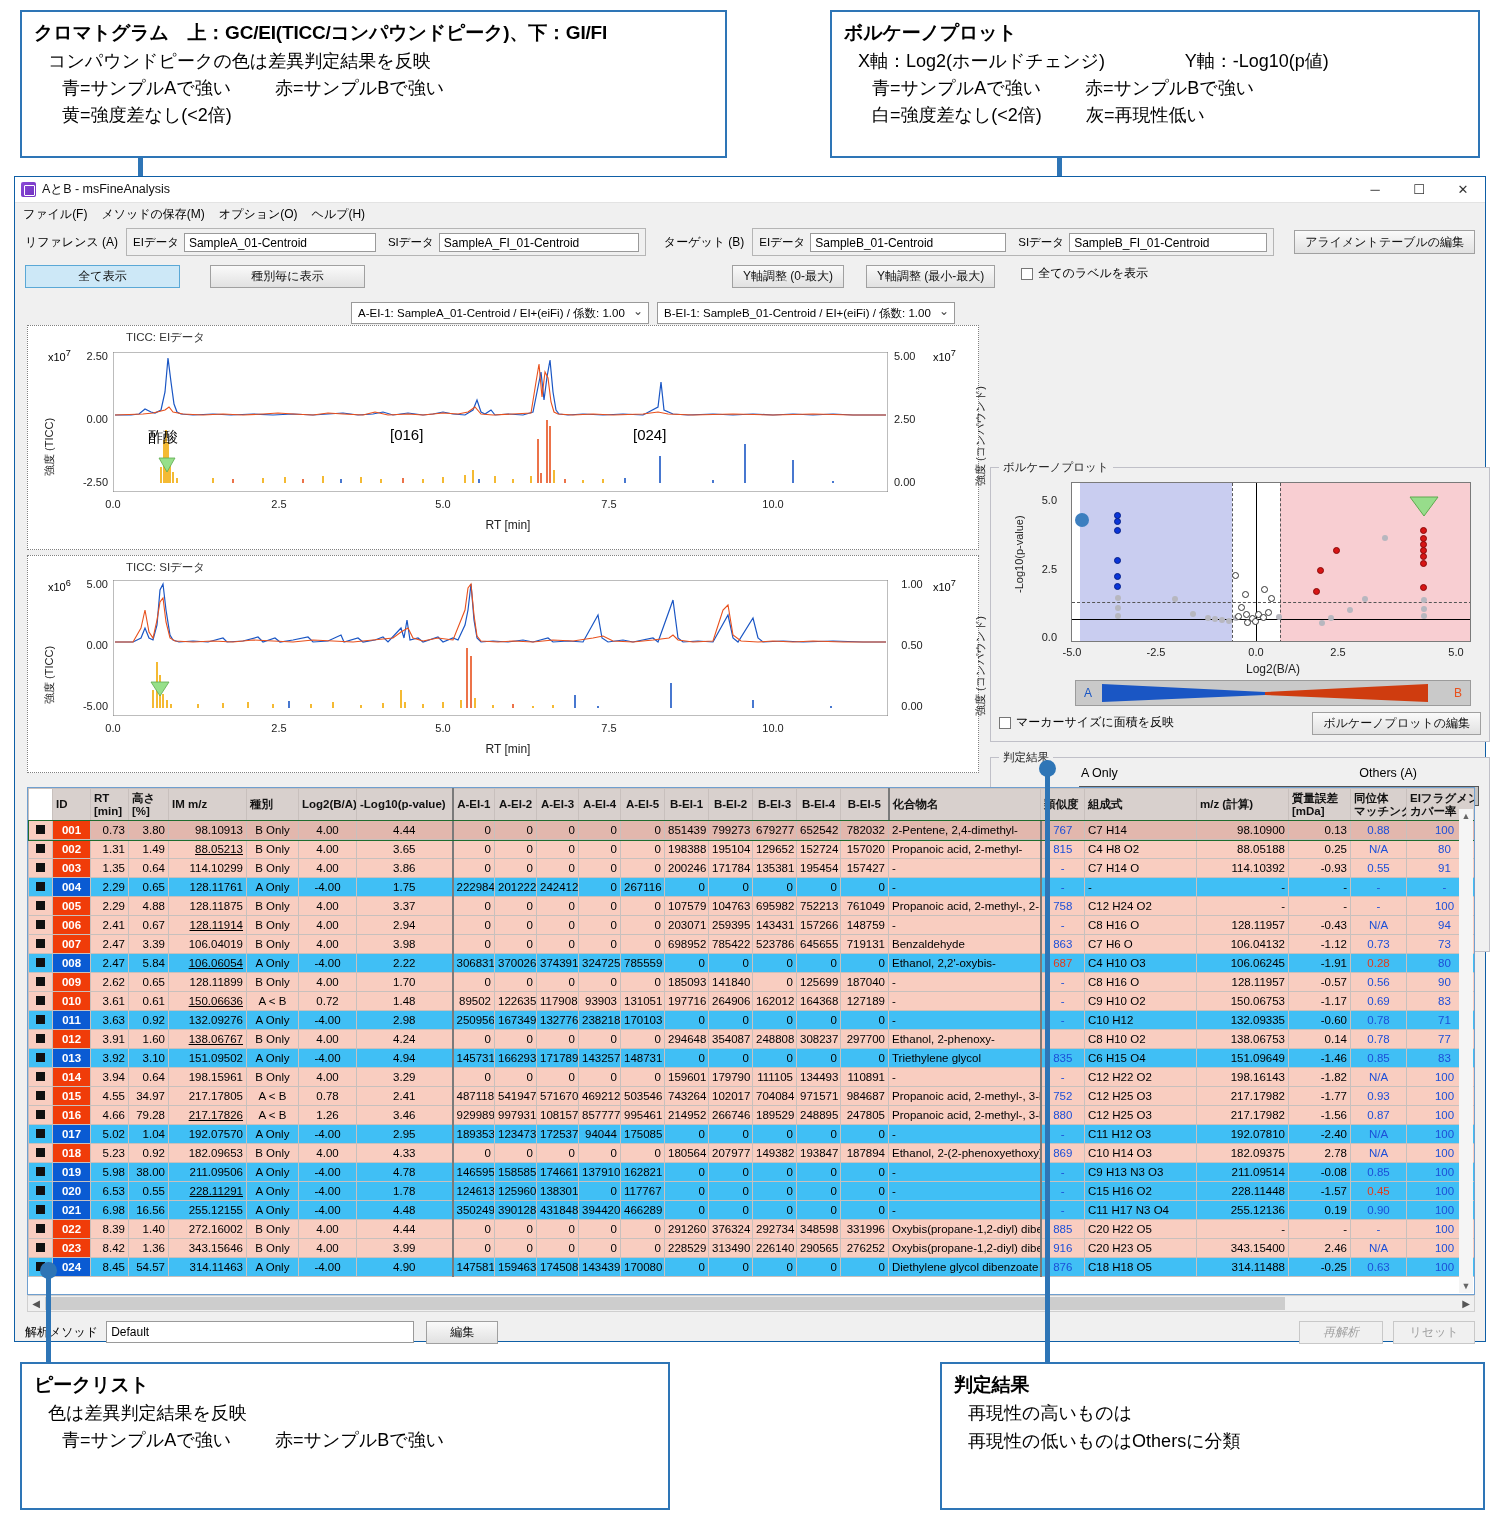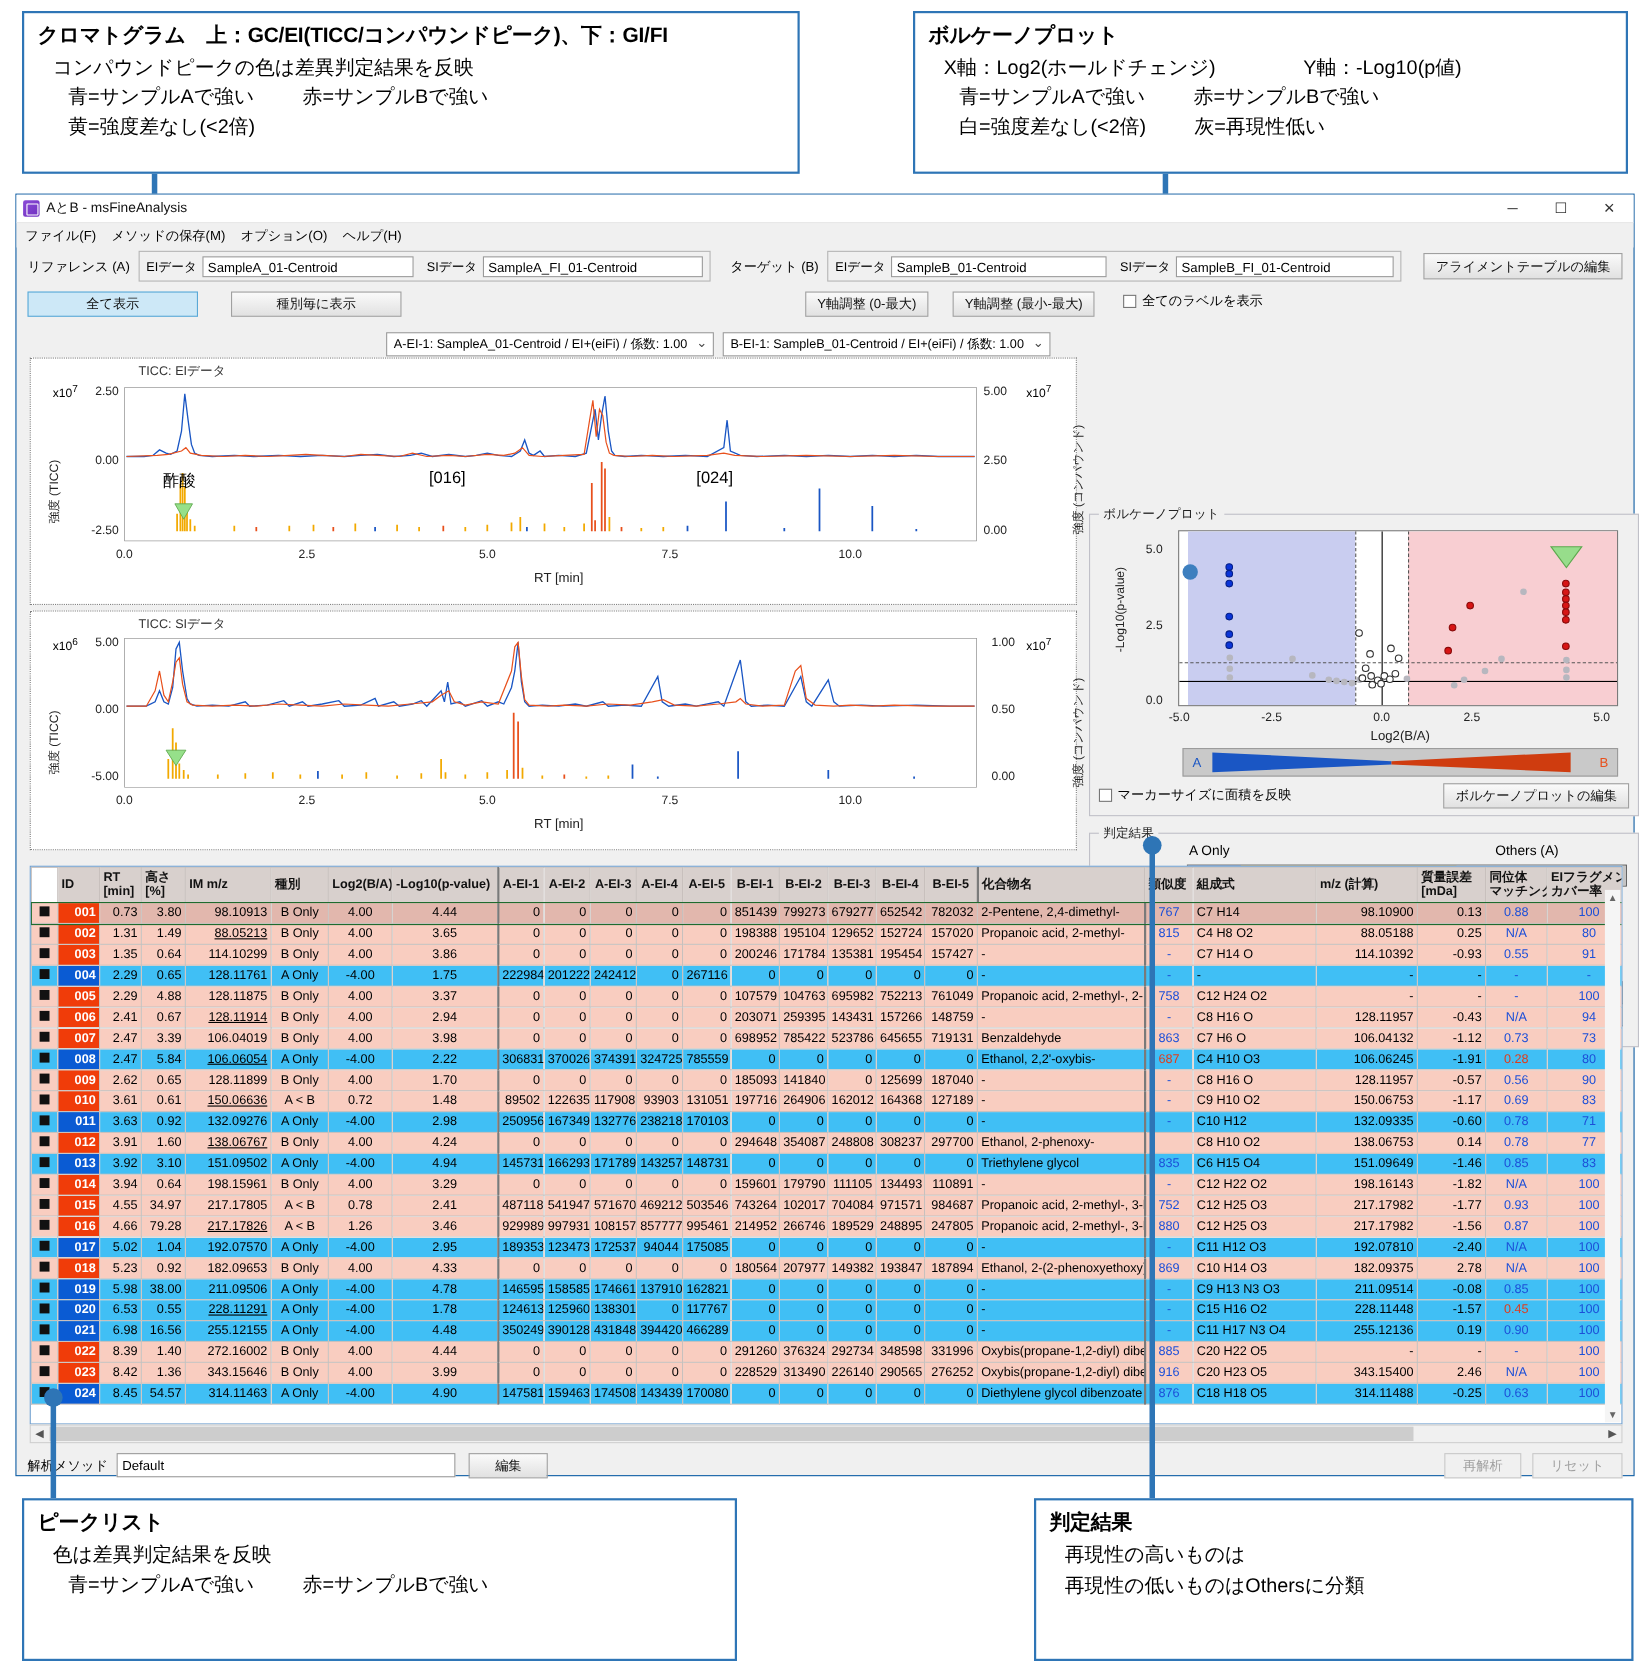--- a/index.html
+++ b/index.html
@@ -131,21 +131,21 @@
                                    border-color:#3b3b3b; }
   table.data thead tr.col-hdr th { background:#d8d0cd; color:#111; text-align:left;
                                    height:32px; font-weight:bold; vertical-align:middle;
                                    font-size:11.5px; line-height:1.05; }
   table.data thead tr.col-hdr th.c { text-align:center; }
   table.data td.num { text-align:right; }
   table.data td.ctr { text-align:center; }
   .rowA { background:#40bff5; }
   .rowB { background:#f9cdc0; }
   .rowSel { background:#e2b7ad; }
-  .idcell { text-align:right; font-weight:bold; color:#fff; }
+  .idcell { text-align:center; font-weight:bold; color:#fff; }
   .idA { background:#0a5bd3; }
   .idB { background:#f03c09; }
   .sqbox { width:9px; height:9px; background:#111; display:inline-block; }
   .ul { text-decoration:underline; }
   .vsep { border-left:2px solid #7a7a7a !important; }
 
   .hscroll { position:absolute; left:12px; top:1118px; width:1448px; height:17px;
              background:#f0f0f0; border:1px solid #cfcfcf; }
   .hscroll .thumb { position:absolute; left:17px; top:1px; width:1240px; height:13px; background:#cdcdcd; }
   .hscroll .arw { position:absolute; top:0; width:16px; height:15px; text-align:center;
@@ -1263,21 +1263,21 @@
   <div class="hscroll">
     <div class="arw" style="left:0;">◀</div>
     <div class="thumb"></div>
     <div class="arw" style="right:0;">▶</div>
   </div>
 
   <div class="bottombar">
     <span class="lbl">解析メソッド</span>
     <div class="txtbox" style="width:308px; height:22px; line-height:21px;">Default</div>
     <div class="btn" style="width:72px; margin-left:12px;">編集</div>
-    <div class="btn disabled" style="width:70px; margin-left:auto;">再解析</div>
+    <div class="btn disabled" style="width:84px; margin-left:auto;font-style:italic;">再解析</div>
     <div class="btn disabled" style="width:82px; margin-left:10px;">リセット</div>
   </div>
 </div>
 
 <div class="leader" style="left:46px; top:1270px; width:5px; height:92px;"></div>
 <div class="ldot" style="left:40px; top:1262px;"></div>
 <div class="callout" style="left:20px; top:1362px; width:650px; height:148px;">
   <div class="c-title">ピークリスト</div>
   <div class="c-l1">色は差異判定結果を反映</div>
   <div class="c-l2">

